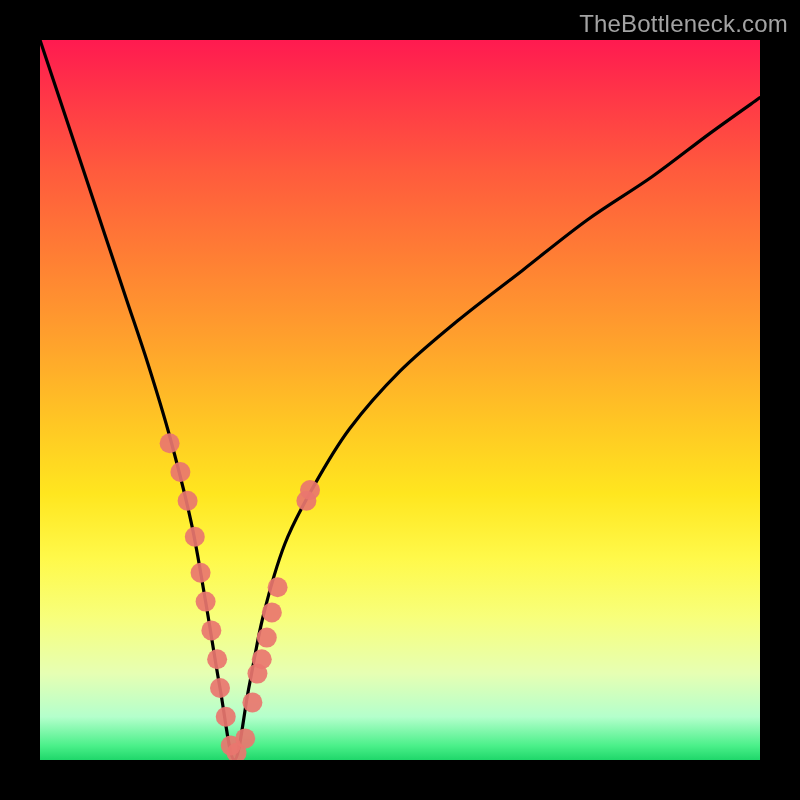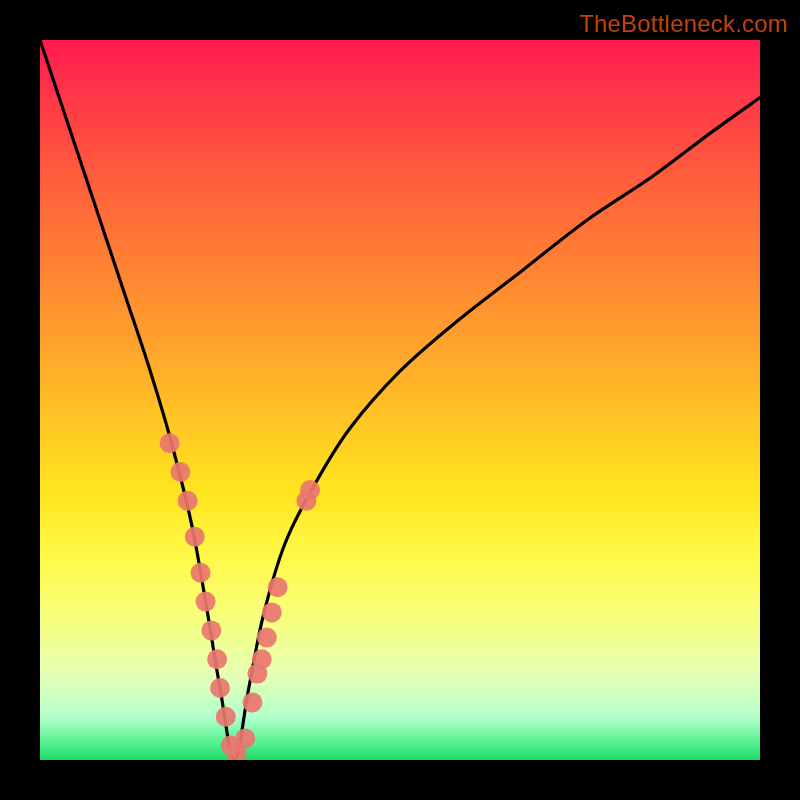--- a/index.html
+++ b/index.html
@@ -43,21 +43,21 @@
       #e6ffb3 88%,
       #b4ffcc 94%,
       #4bf08a 98%,
       #1fd76a 100%
     );
   }
   .watermark {
     position: absolute;
     top: 10px;
     right: 12px;
-    color: #c2410c;
+    color: #a3a3a3;
     font-size: 24px;
     font-weight: 500;
     letter-spacing: 0.2px;
     user-select: none;
   }
   svg.curve {
     position: absolute;
     inset: 0;
   }
 </style>

